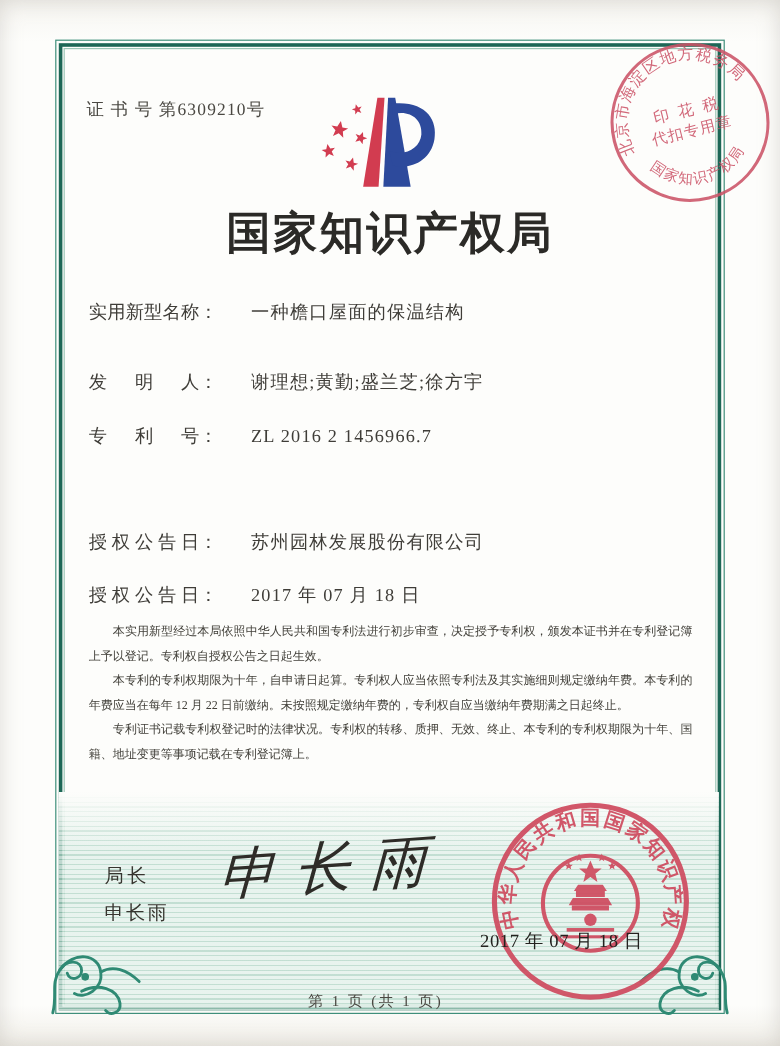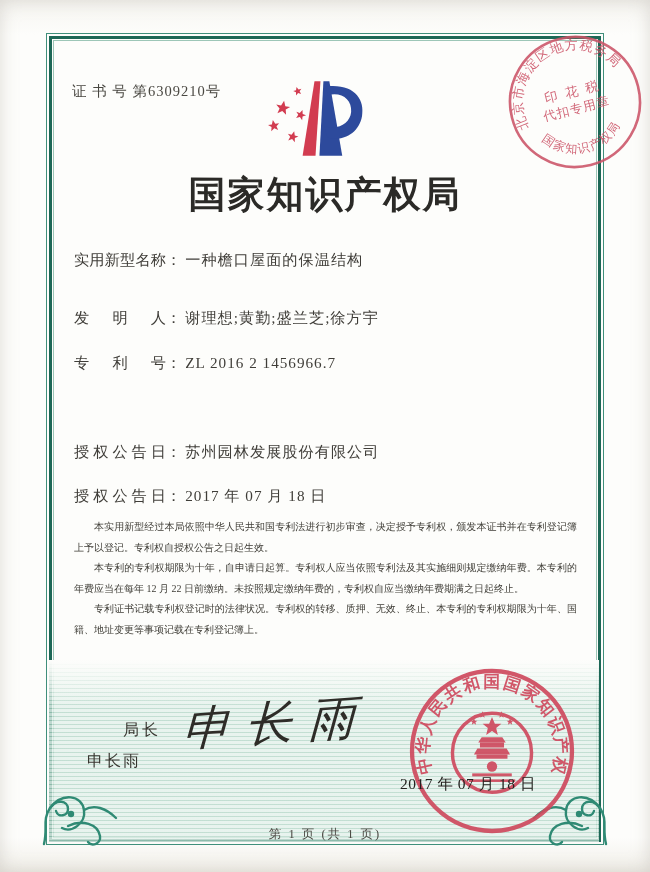--- a/index.html
+++ b/index.html
@@ -46,45 +46,45 @@
   }
   .logo{position:absolute;left:262px;top:78px;width:104px;height:82px;}
   .title{
     position:absolute;left:0;top:170px;width:650px;text-align:center;
     font-size:37px;font-weight:600;letter-spacing:2px;color:#2b2a27;
   }
   
   .field-row{position:absolute;left:74px;font-size:15.2px;color:#3f3d38;white-space:nowrap;}
   .flabel{display:inline-block;width:92px;text-align:justify;text-align-last:justify;}
   .fcolon{display:inline-block;margin-right:4px;}
-  .fvalue{letter-spacing:1px;}
+  .fvalue{letter-spacing:1px;margin-left:24px;}
   
   .paras{
     position:absolute;left:74px;top:517px;width:503px;
     font-size:10px;line-height:20.6px;color:#42403a;
     text-align:justify;
   }
   .paras p{margin:0;text-indent:2em;}
   
   .officer-title{position:absolute;left:87px;top:720px;font-family:"Liberation Sans","DejaVu Sans",sans-serif;
-    font-size:16px;color:#37352f;letter-spacing:3px;z-index:5;margin-left:36px;}
+    font-size:16px;color:#37352f;letter-spacing:3px;z-index:5;}
   .officer-name{position:absolute;left:87px;top:751px;font-family:"Liberation Sans","DejaVu Sans",sans-serif;
     font-size:16px;color:#37352f;letter-spacing:2px;z-index:5;}
   .signature{
     position:absolute;left:182px;top:692px;width:190px;height:90px;z-index:5;
     font-size:47px;color:#2e2c28;transform:rotate(-4deg) skewX(-6deg);
     letter-spacing:16px;white-space:nowrap;font-style:italic;
   }
   .official-seal{position:absolute;left:406px;top:665px;width:172px;height:172px;z-index:6;opacity:.92;}
   .issue-date{
     position:absolute;left:400px;top:774px;z-index:7;
     font-size:15.5px;color:#23221f;letter-spacing:.5px;white-space:nowrap;
   }
   .page-footer{
-    position:absolute;left:12px;top:826px;width:626px;text-align:center;
+    position:absolute;left:0;top:826px;width:626px;text-align:center;
     font-size:12.5px;color:#4a4842;letter-spacing:2px;z-index:5;
   }
   .tax-stamp{
     position:absolute;left:505px;top:32px;width:140px;height:140px;
     transform:rotate(-14deg);z-index:8;opacity:.88;
   }
 </style>
 </head>
 <body>
 

